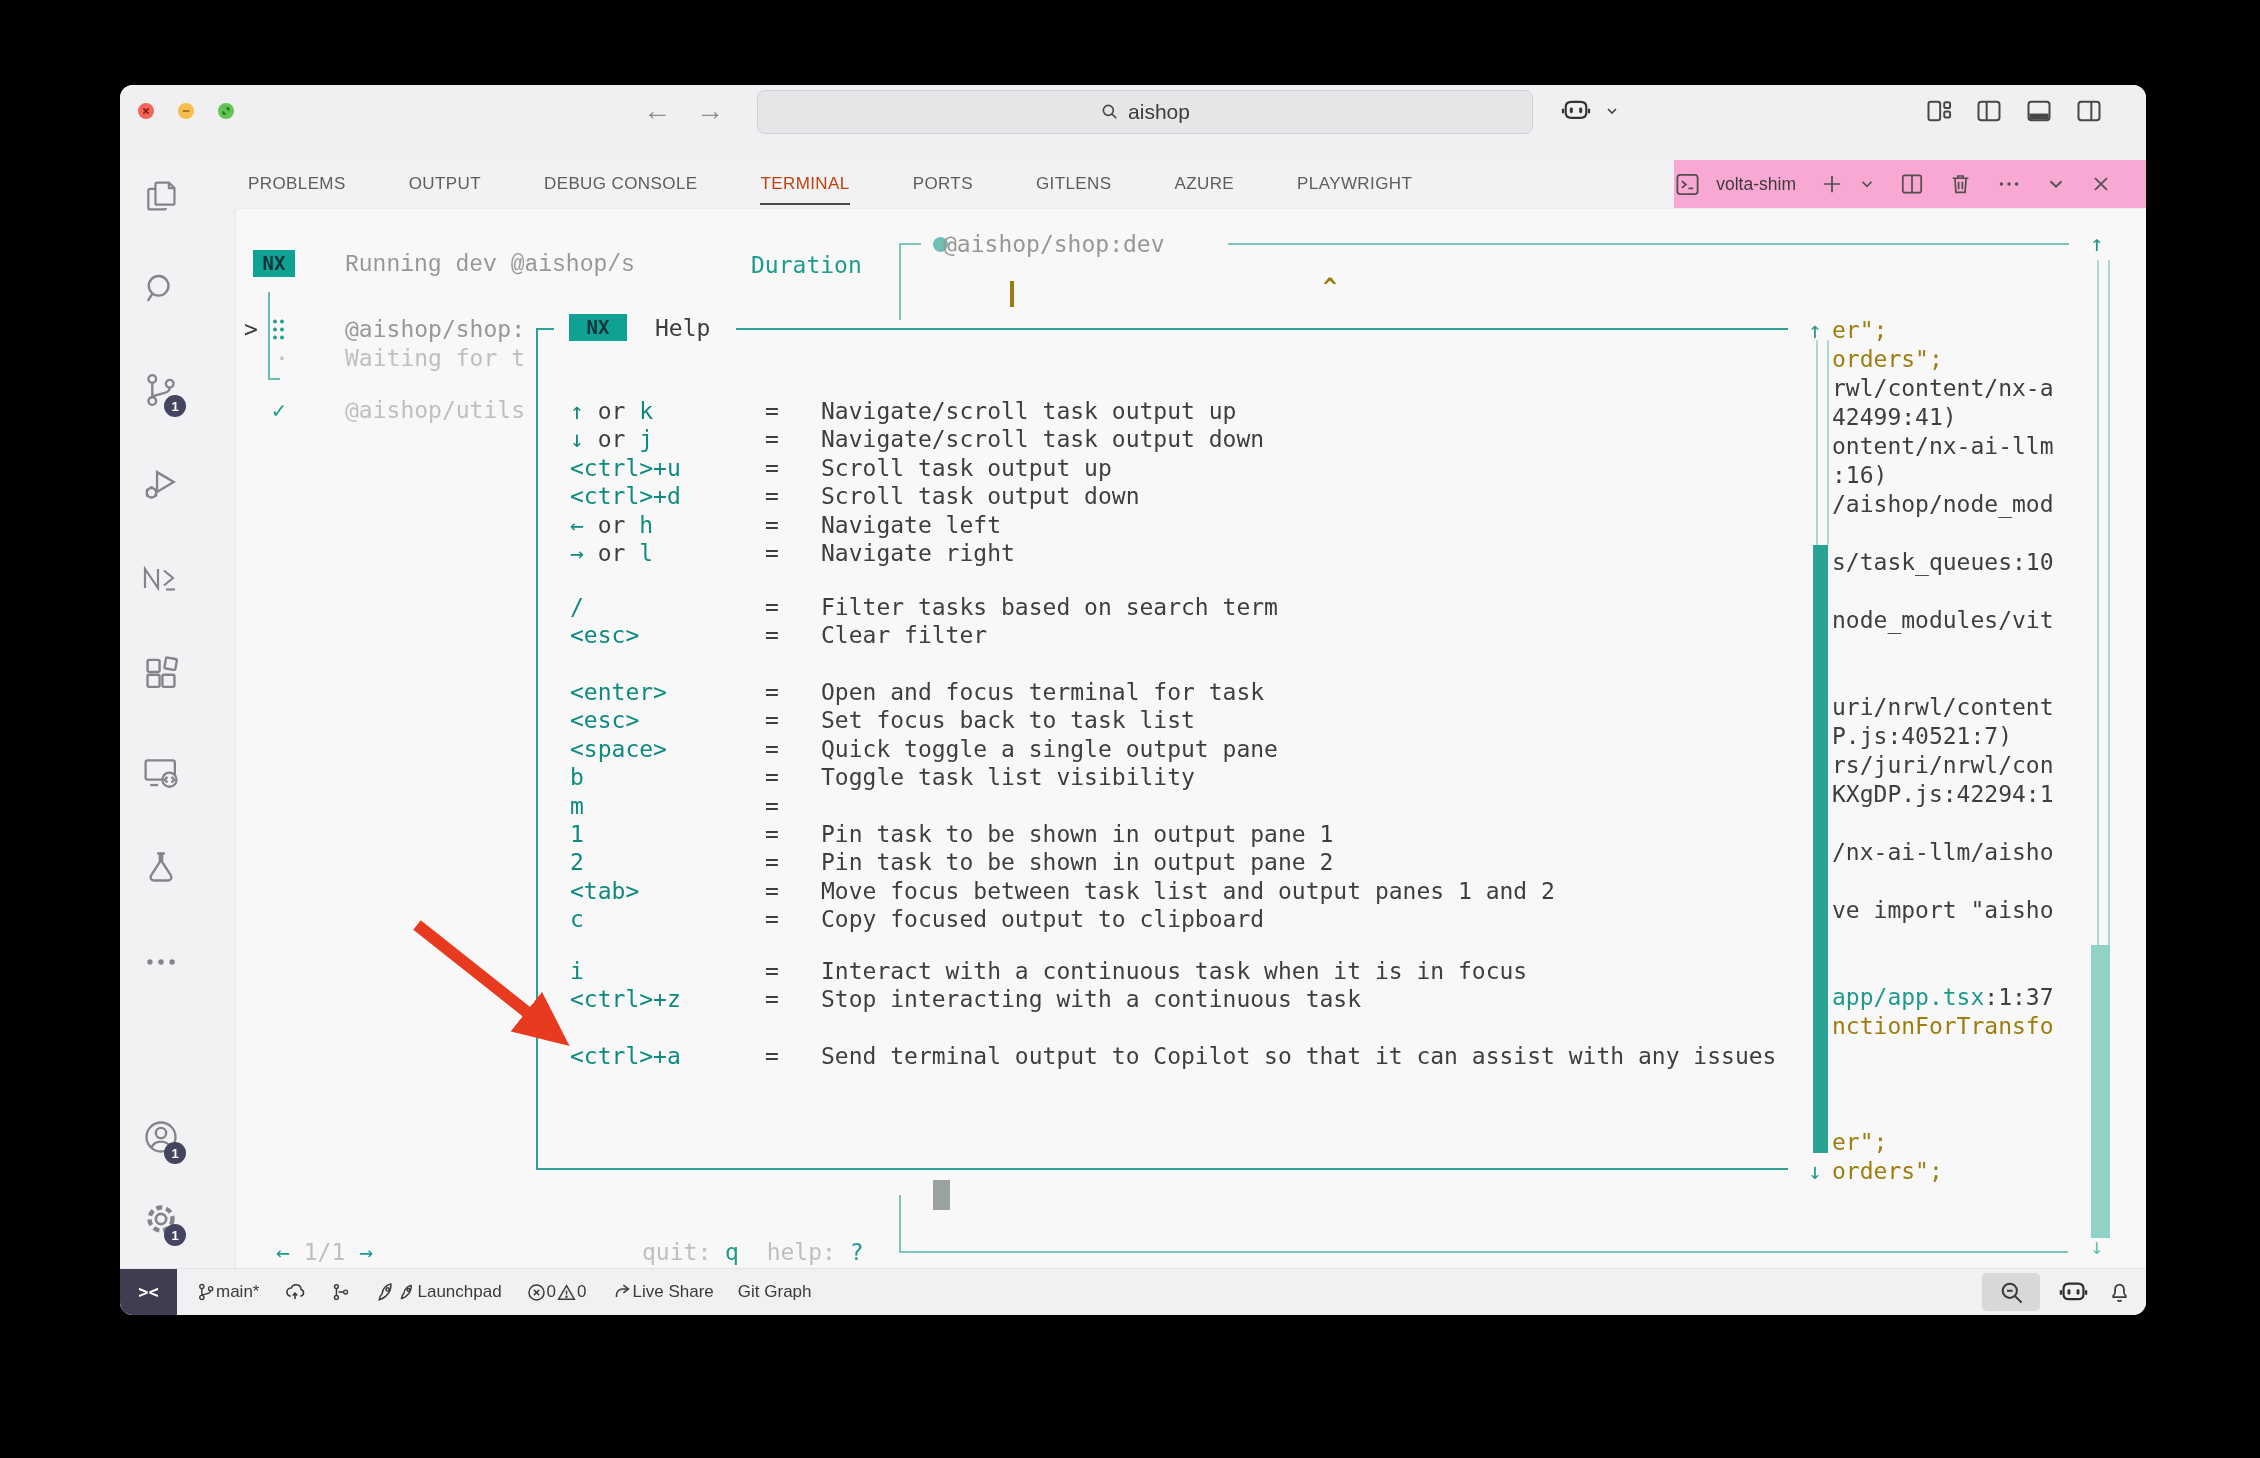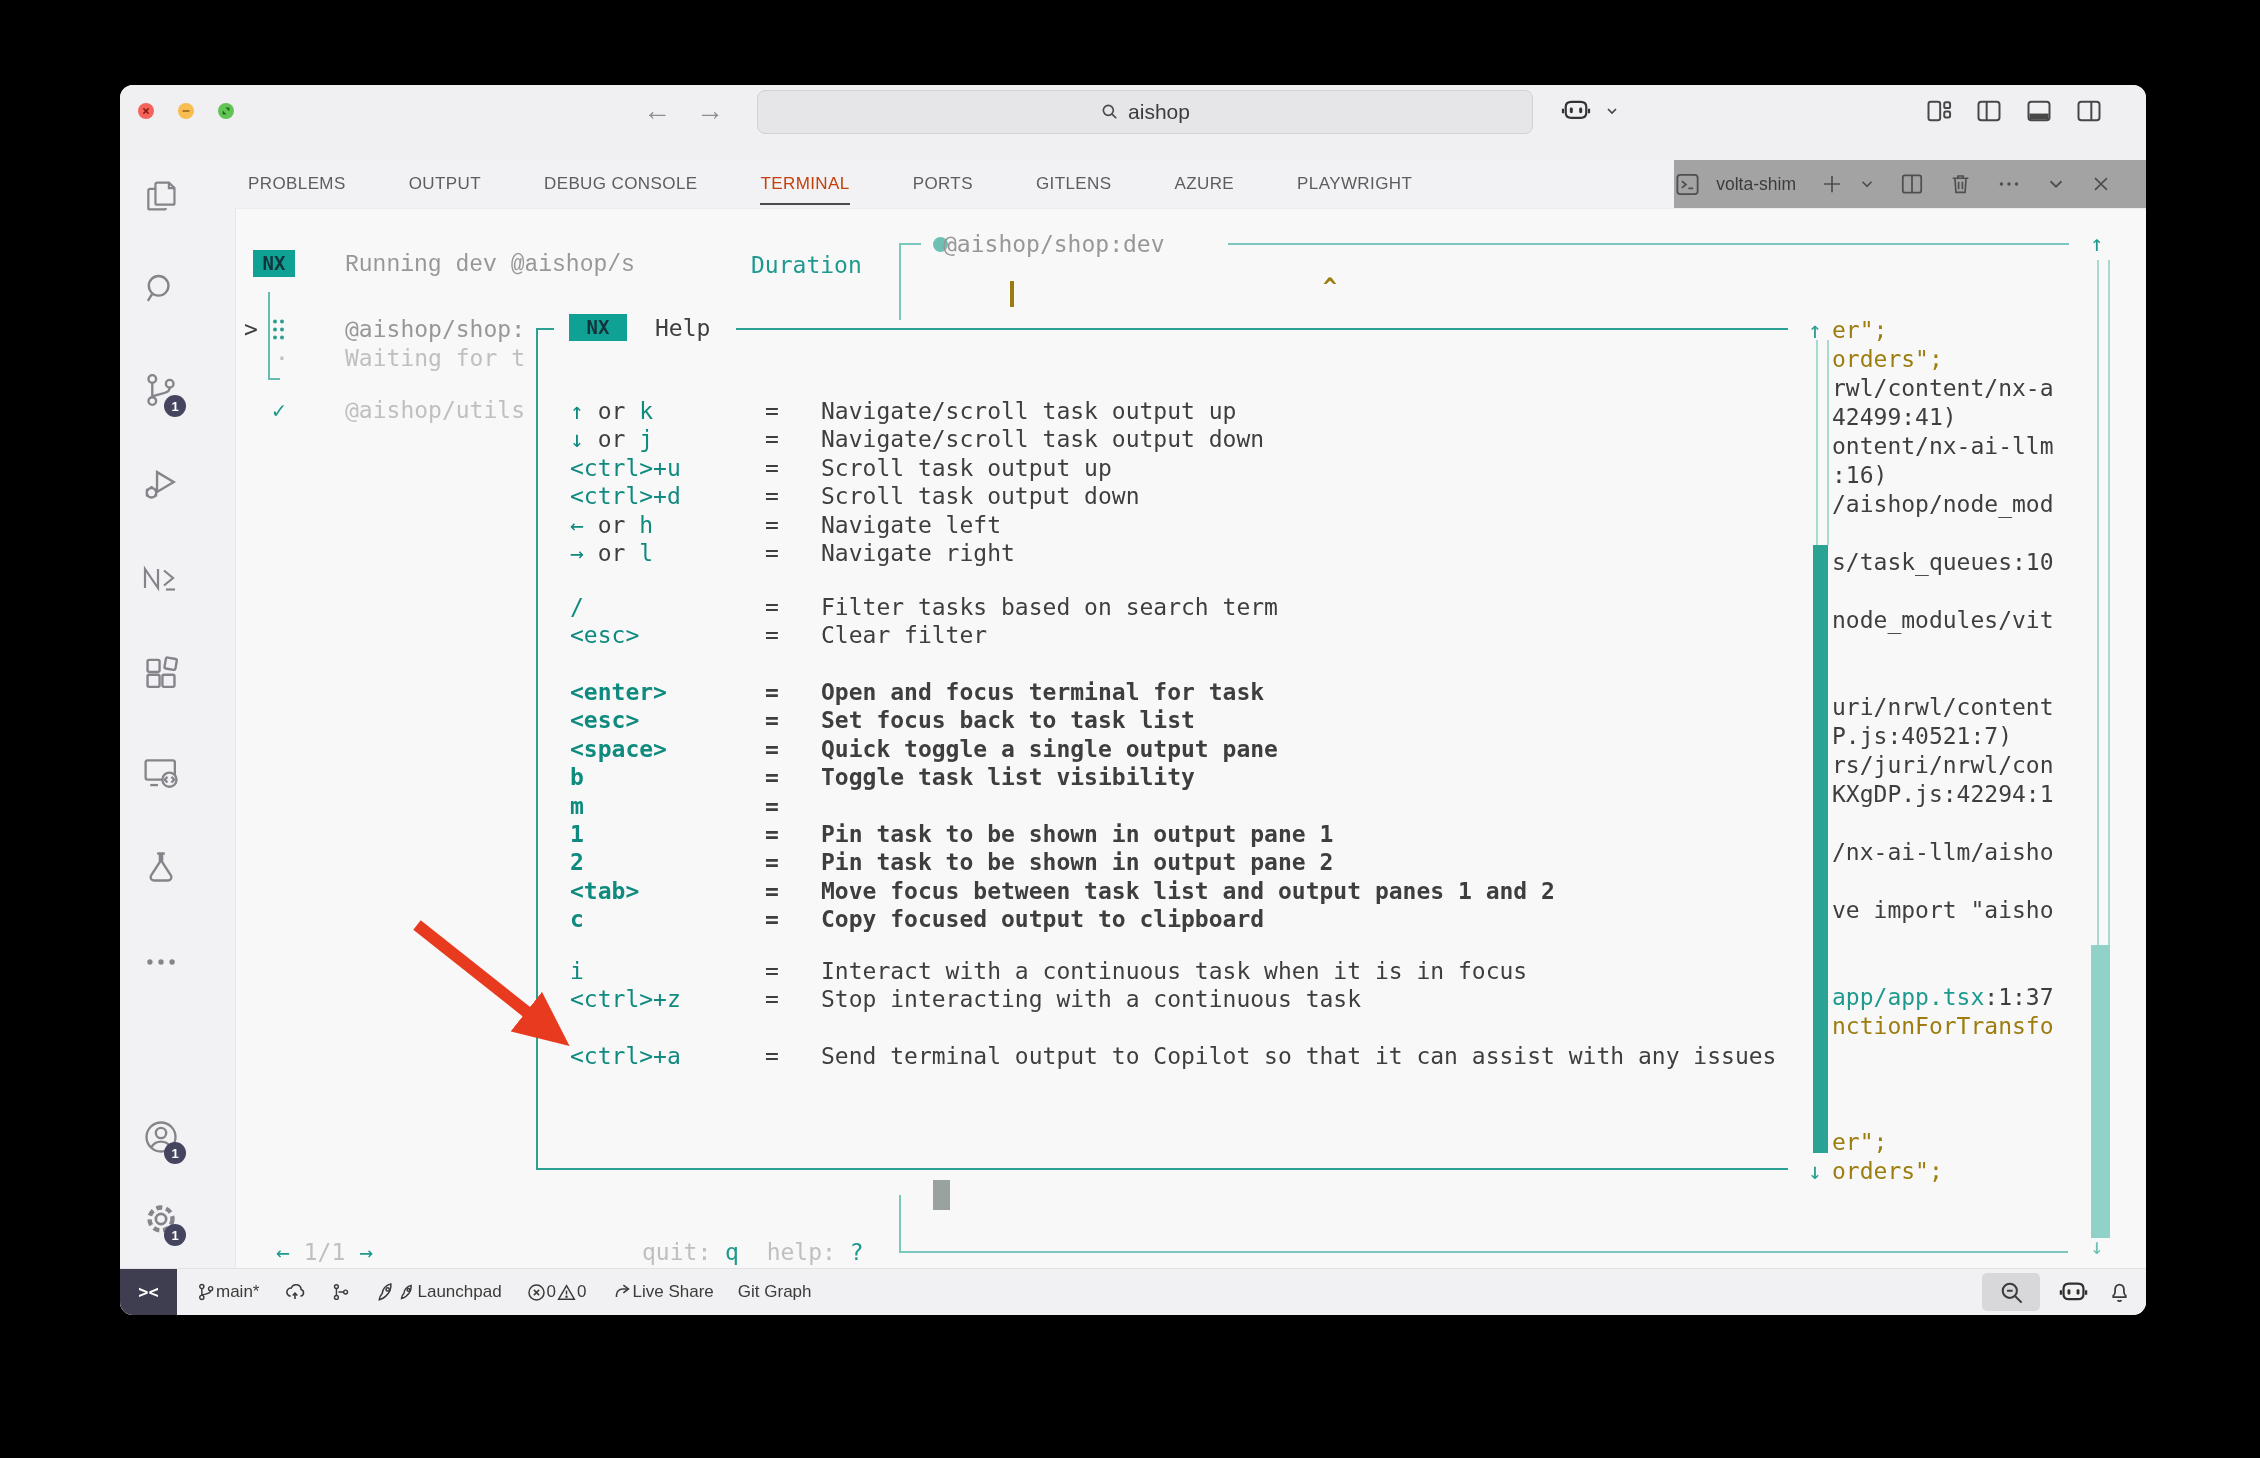--- a/index.html
+++ b/index.html
@@ -18,21 +18,21 @@
           justify-content:center;gap:8px;color:#3c3c3c;font-size:21px;}
   .tb-ico{position:absolute;top:12px;color:#454545;}
   
   .tabbar{position:absolute;top:75px;left:115px;right:0;height:48px;display:flex;
           align-items:stretch;gap:63px;padding-left:13px;}
   .tab{font-size:17px;color:#5d5d5d;letter-spacing:.4px;display:flex;align-items:center;
        position:relative;white-space:nowrap;}
   .tab.active{color:#c2410c;}
   .tab.active::after{content:"";position:absolute;left:0;right:0;bottom:3px;height:2px;background:#4a4a4a;}
   .pcontrols{position:absolute;top:75px;right:0;height:48px;display:flex;align-items:center;
-             gap:23px;padding-right:34px;background:#a3a3a3;}
+             gap:23px;padding-right:34px;background:#f9a8d4;}
   .pc{color:#4f4f4f;display:flex;align-items:center;}
   .pc-label{font-size:17.5px;color:#3c3c3c;margin-left:-8px;}
   
   .ab{position:absolute;left:8px;width:66px;height:66px;display:flex;align-items:center;
       justify-content:center;color:#84848b;}
   .abbadge{position:absolute;right:8px;bottom:6px;min-width:22px;height:22px;border-radius:11px;
            background:#454560;color:#fff;font-size:13px;font-weight:bold;display:flex;
            align-items:center;justify-content:center;}
   
   .term-bg{position:absolute;left:115px;top:123px;right:0;bottom:46px;background:#f8f8f9;
@@ -328,21 +328,21 @@
           <div class="hrow"><span class="hkey"><span class="c-key">↓ </span><span class="c-or">or </span><span class="c-key">j</span></span><span class="heq">=</span><span class="hdesc">Navigate/scroll task output down</span></div>
           <div class="hrow"><span class="hkey"><span class="c-key">&lt;ctrl&gt;+u</span></span><span class="heq">=</span><span class="hdesc">Scroll task output up</span></div>
           <div class="hrow"><span class="hkey"><span class="c-key">&lt;ctrl&gt;+d</span></span><span class="heq">=</span><span class="hdesc">Scroll task output down</span></div>
           <div class="hrow"><span class="hkey"><span class="c-key">← </span><span class="c-or">or </span><span class="c-key">h</span></span><span class="heq">=</span><span class="hdesc">Navigate left</span></div>
           <div class="hrow"><span class="hkey"><span class="c-key">→ </span><span class="c-or">or </span><span class="c-key">l</span></span><span class="heq">=</span><span class="hdesc">Navigate right</span></div>
         </div>
         <div class="hgroup" style="top: 508px;">
           <div class="hrow"><span class="hkey"><span class="c-key">/</span></span><span class="heq">=</span><span class="hdesc">Filter tasks based on search term</span></div>
           <div class="hrow"><span class="hkey"><span class="c-key">&lt;esc&gt;</span></span><span class="heq">=</span><span class="hdesc">Clear filter</span></div>
         </div>
-        <div class="hgroup" style="top: 593px; font-weight: bold;">
+        <div class="hgroup" style="top: 593px;">
           <div class="hrow"><span class="hkey"><span class="c-key">&lt;enter&gt;</span></span><span class="heq">=</span><span class="hdesc">Open and focus terminal for task</span></div>
           <div class="hrow"><span class="hkey"><span class="c-key">&lt;esc&gt;</span></span><span class="heq">=</span><span class="hdesc">Set focus back to task list</span></div>
           <div class="hrow"><span class="hkey"><span class="c-key">&lt;space&gt;</span></span><span class="heq">=</span><span class="hdesc">Quick toggle a single output pane</span></div>
           <div class="hrow"><span class="hkey"><span class="c-key">b</span></span><span class="heq">=</span><span class="hdesc">Toggle task list visibility</span></div>
           <div class="hrow"><span class="hkey"><span class="c-key">m</span></span><span class="heq">=</span></div>
           <div class="hrow"><span class="hkey"><span class="c-key">1</span></span><span class="heq">=</span><span class="hdesc">Pin task to be shown in output pane 1</span></div>
           <div class="hrow"><span class="hkey"><span class="c-key">2</span></span><span class="heq">=</span><span class="hdesc">Pin task to be shown in output pane 2</span></div>
           <div class="hrow"><span class="hkey"><span class="c-key">&lt;tab&gt;</span></span><span class="heq">=</span><span class="hdesc">Move focus between task list and output panes 1 and 2</span></div>
           <div class="hrow"><span class="hkey"><span class="c-key">c</span></span><span class="heq">=</span><span class="hdesc">Copy focused output to clipboard</span></div>
         </div>

